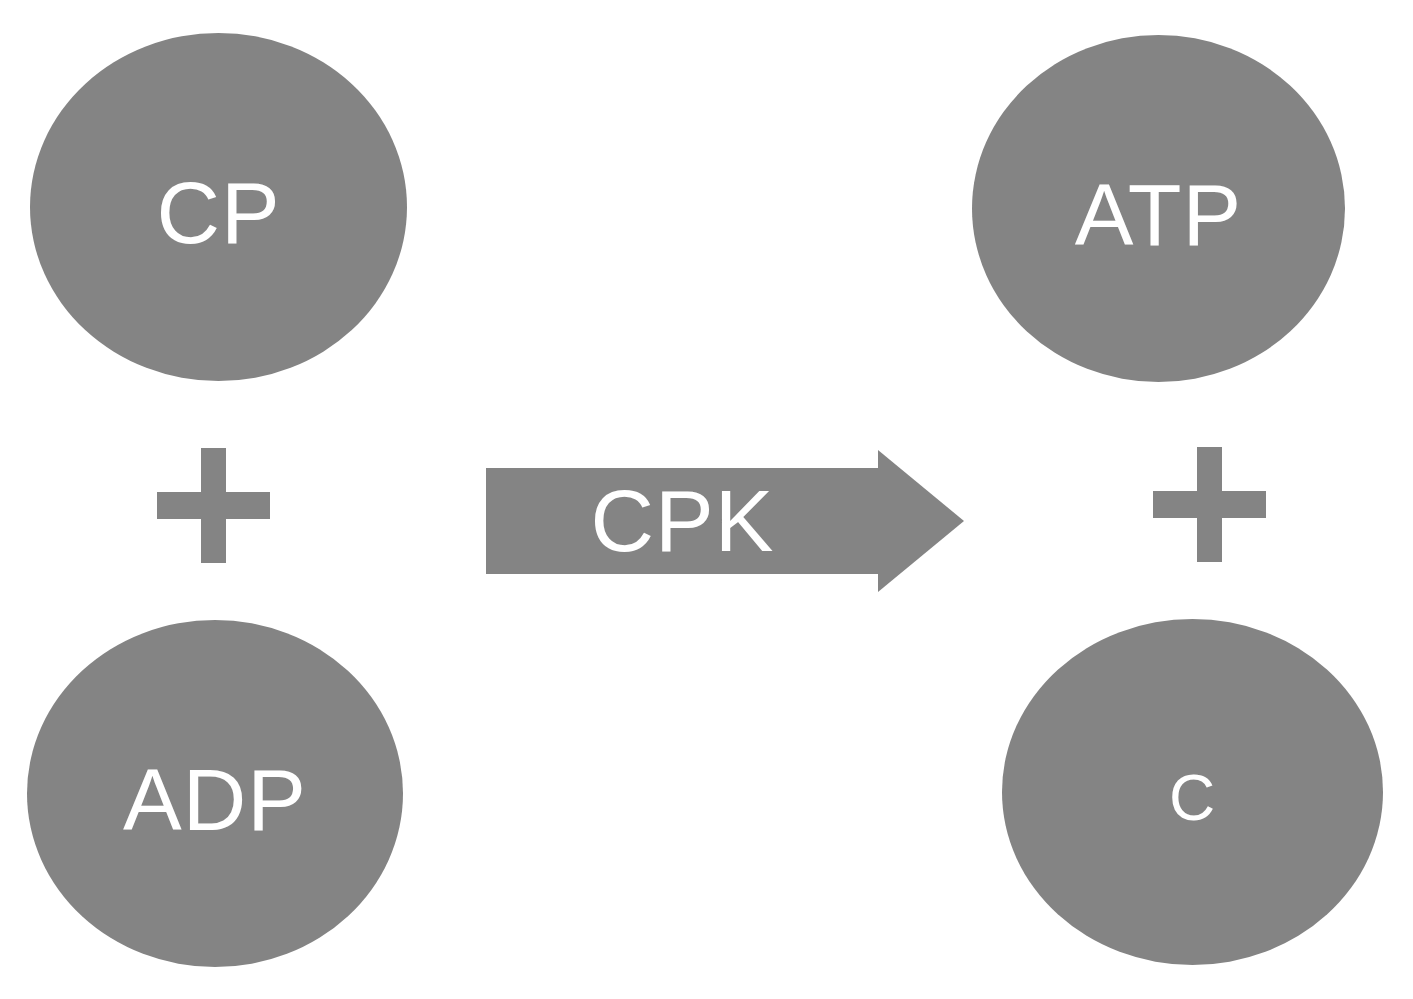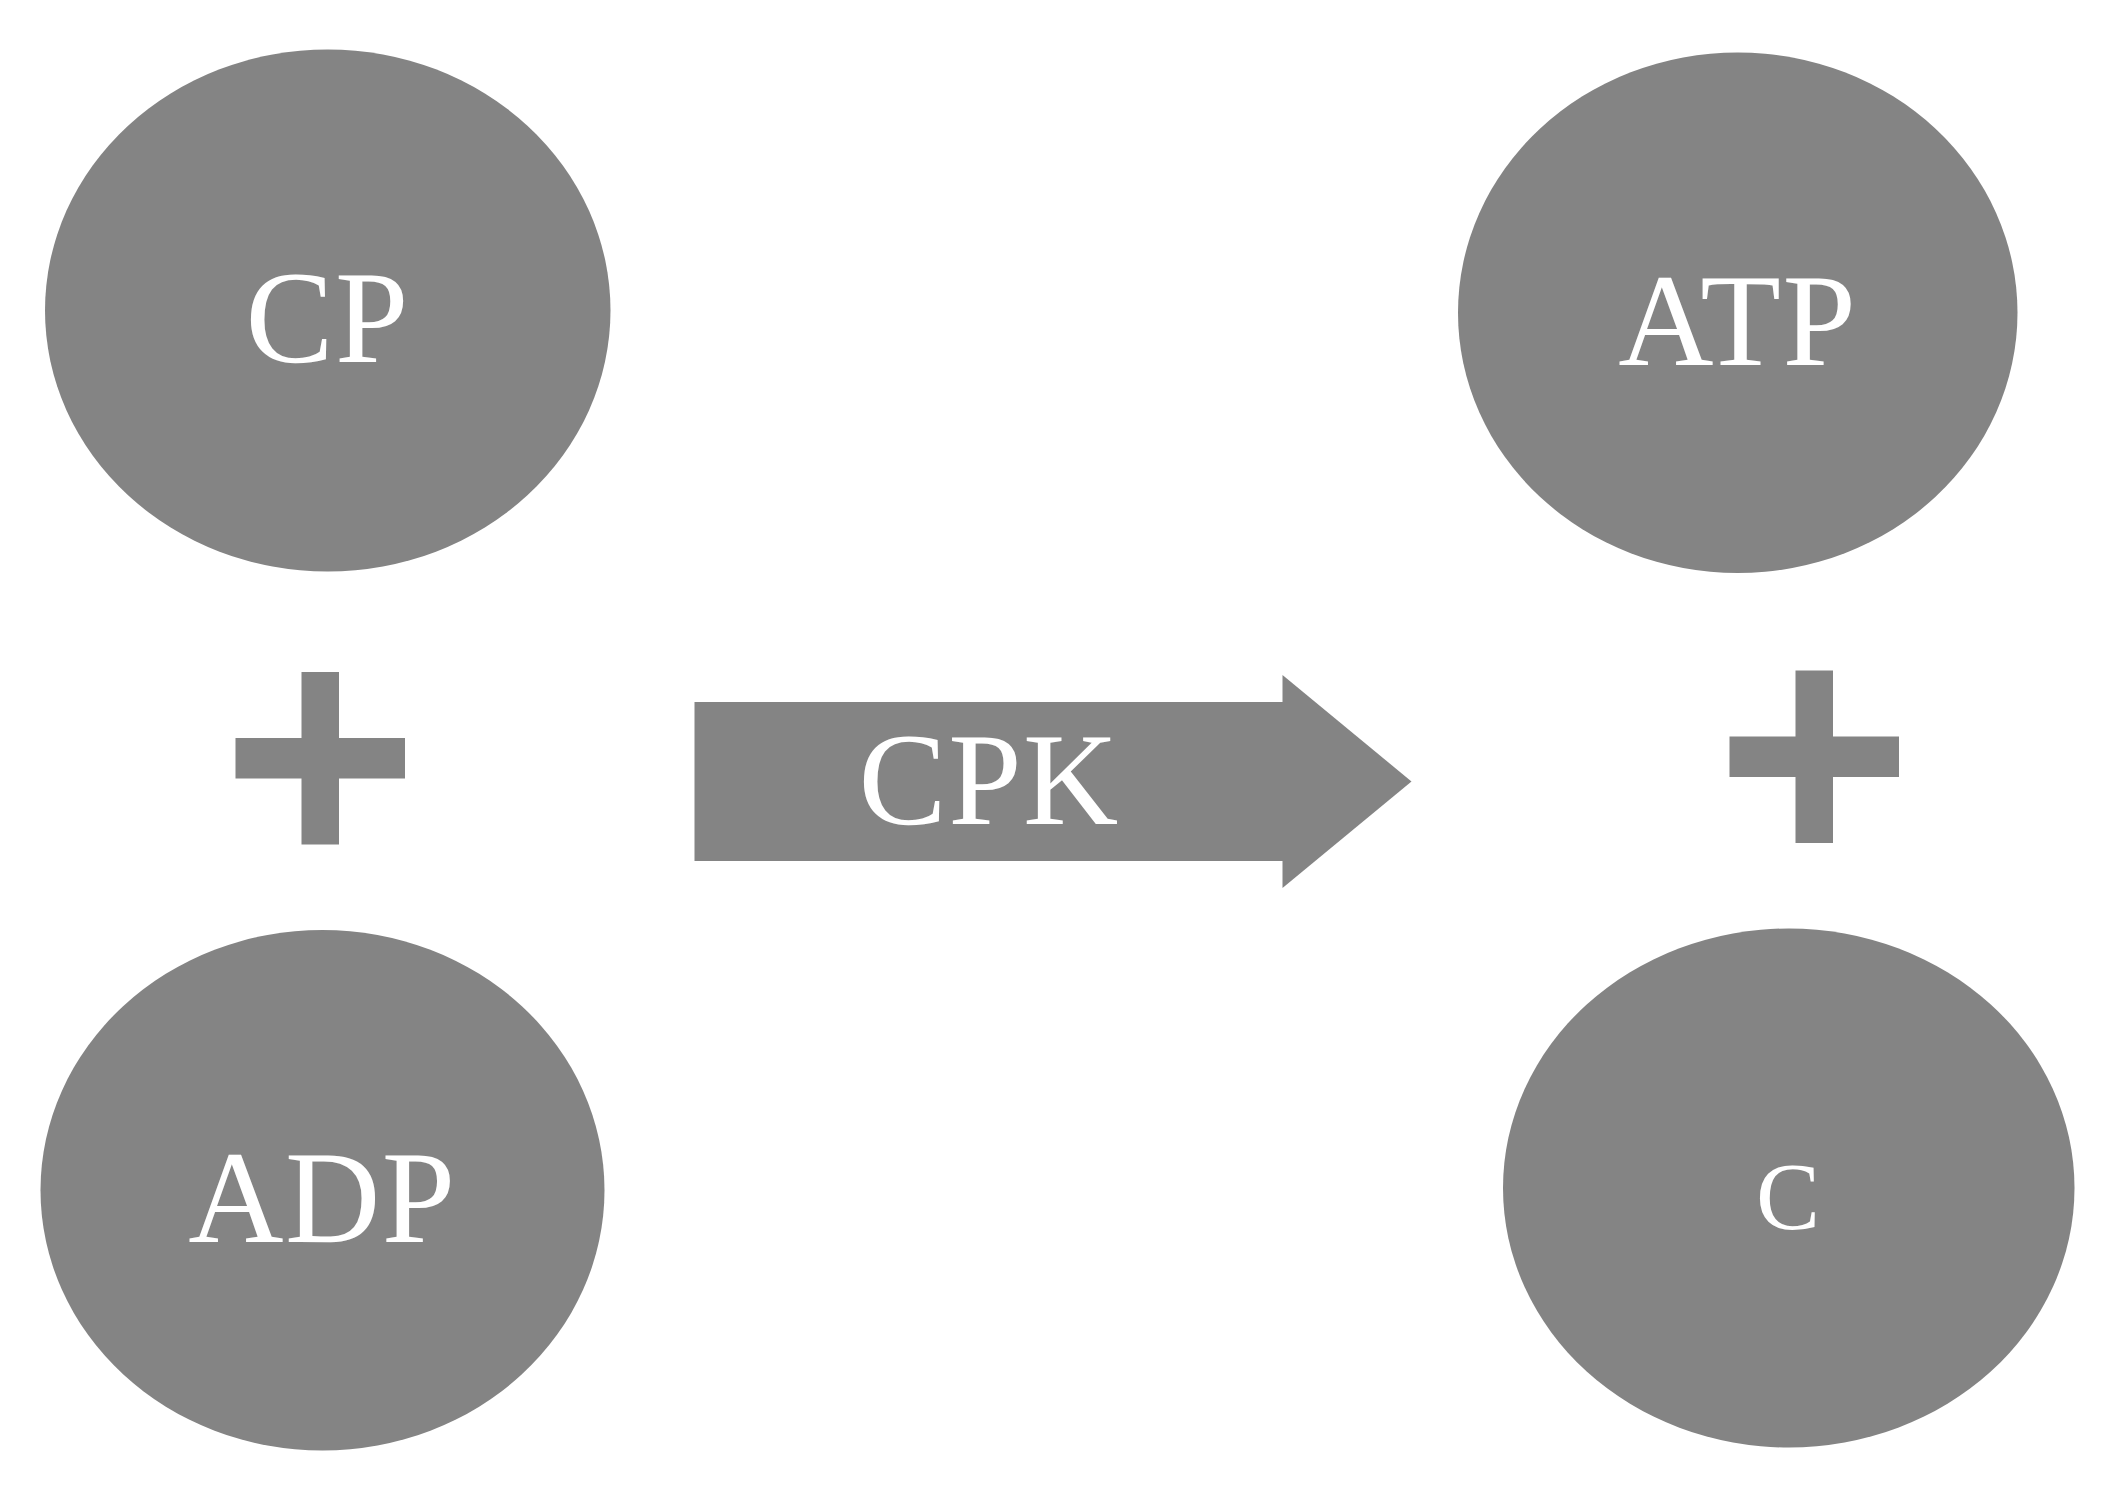--- a/index.html
+++ b/index.html
@@ -10,21 +10,21 @@
   html, body {
     margin: 0;
     padding: 0;
     background: var(--background);
   }
   .canvas {
     position: relative;
     width: 1413px;
     height: 999px;
     background: var(--background);
-    font-family: Liberation Serif, serif;
+    font-family: Liberation Sans, sans-serif;
     overflow: hidden;
   }
   .node {
     position: absolute;
     border-radius: 50%;
     background: var(--shape);
     display: flex;
     align-items: center;
     justify-content: center;
   }
@@ -56,21 +56,21 @@
   }
   .plus .bar-v {
     position: absolute;
     left: 44px; top: 0;
     width: 25px; height: 115px;
     background: var(--shape);
   }
 
   .arrow {
     position: absolute;
-    left: 463px; top: 450px;
+    left: 486px; top: 450px;
     width: 477px; height: 142px; text-align: right;
   }
   .arrow-body {
     position: absolute;
     left: 0; top: 18px;
     width: 393px; height: 106px;
     background: var(--shape);
   }
   .arrow-head {
     position: absolute;

